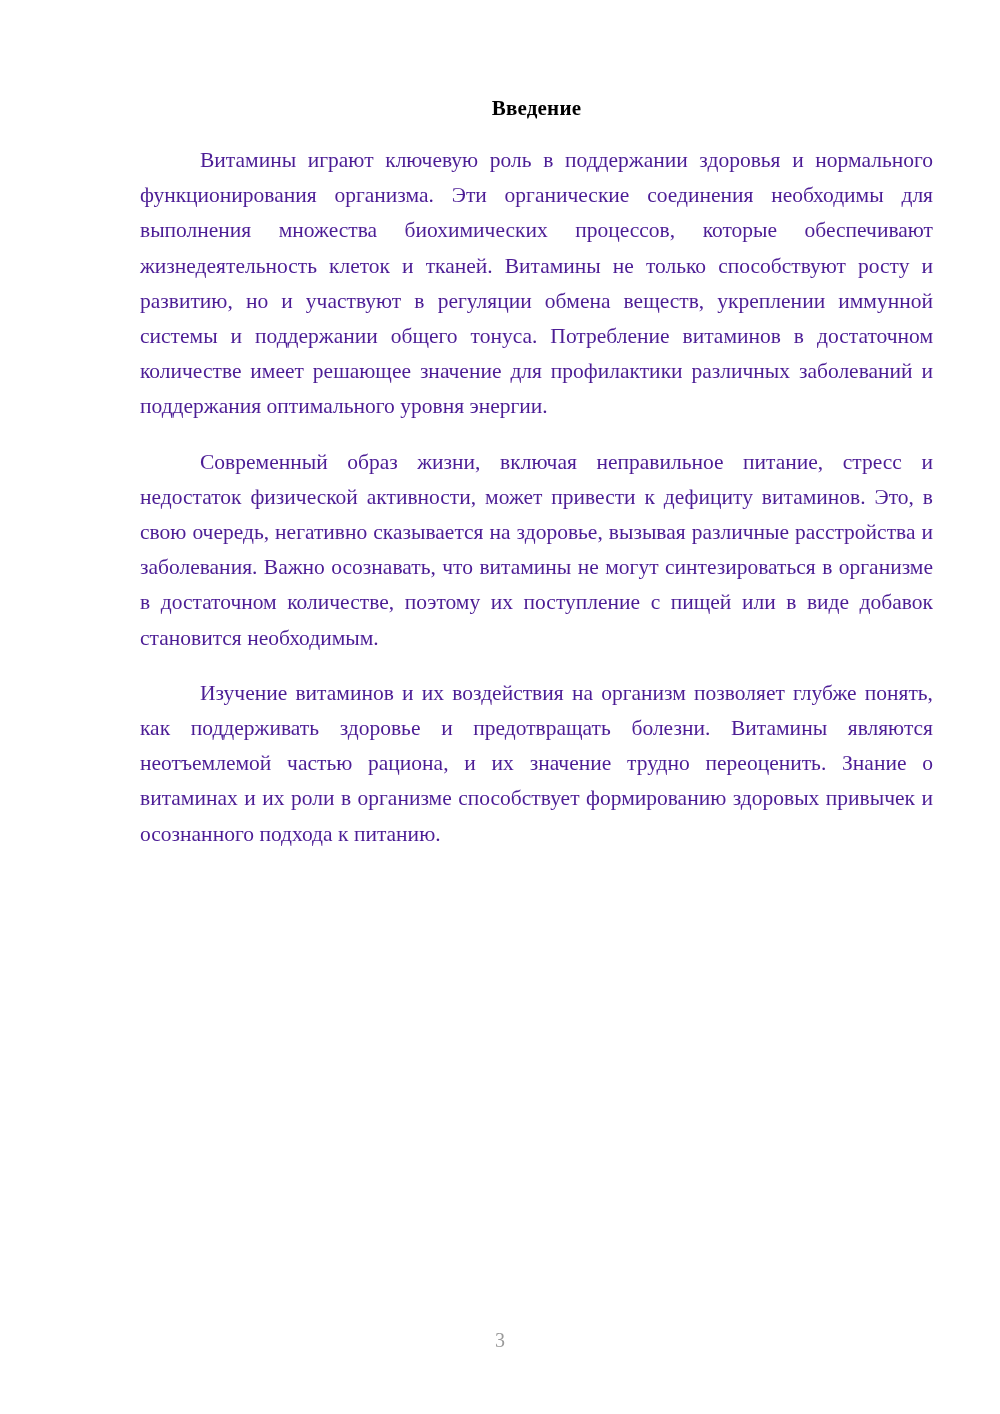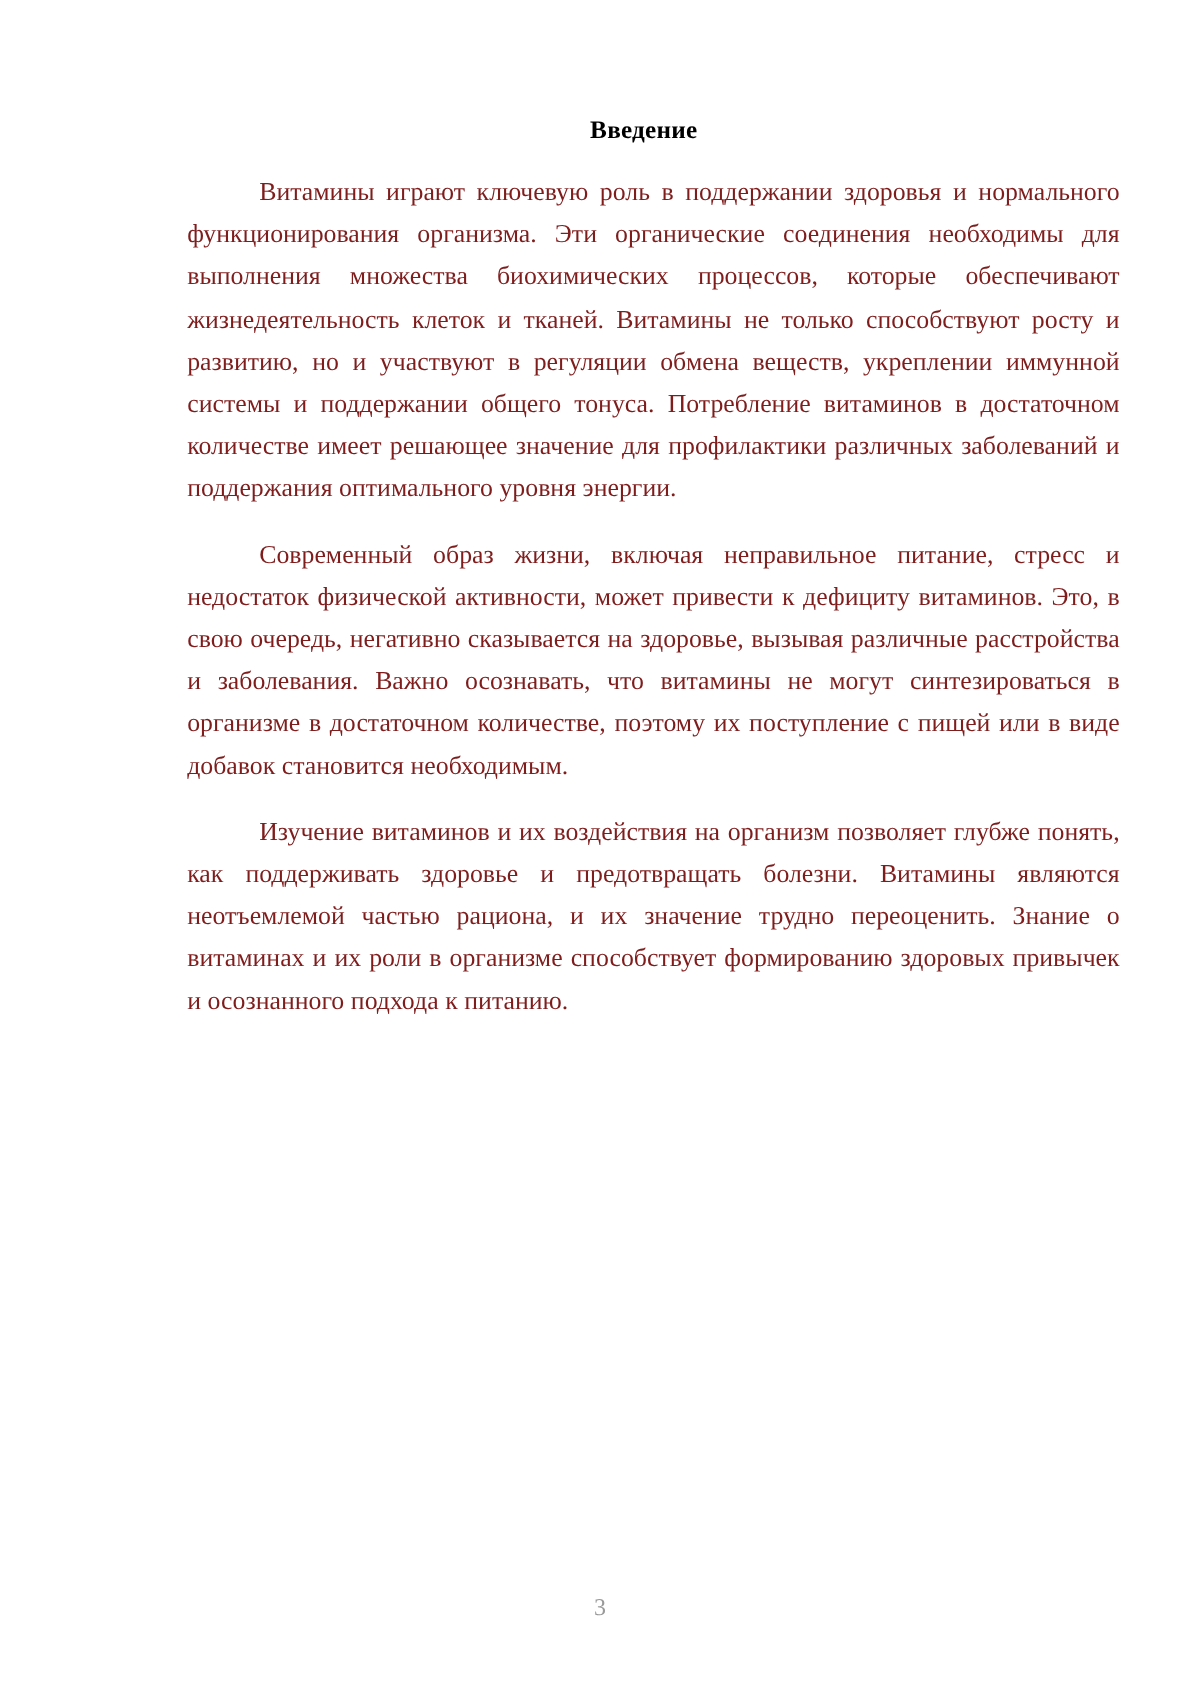--- a/index.html
+++ b/index.html
@@ -38,26 +38,26 @@
     letter-spacing: 0.2px;
   }
 
   .paragraphs {
     margin-top: 21px;
   }
 
   .para {
     font-family: "Liberation Serif", "DejaVu Serif", serif;
     font-size: 21.5px;
-    color: #7f1d1d;
+    color: #4c1d95;
     text-align: justify;
     text-align-last: left;
     text-indent: 60px;
     line-height: 35.2px;
-    margin: 0 0 20px 16px;
+    margin: 0 0 20px 0;
     hyphens: none;
     word-spacing: 0.1px;
   }
 
   .para:last-child {
     margin-bottom: 0;
   }
 
   .page-number {
     position: absolute;

